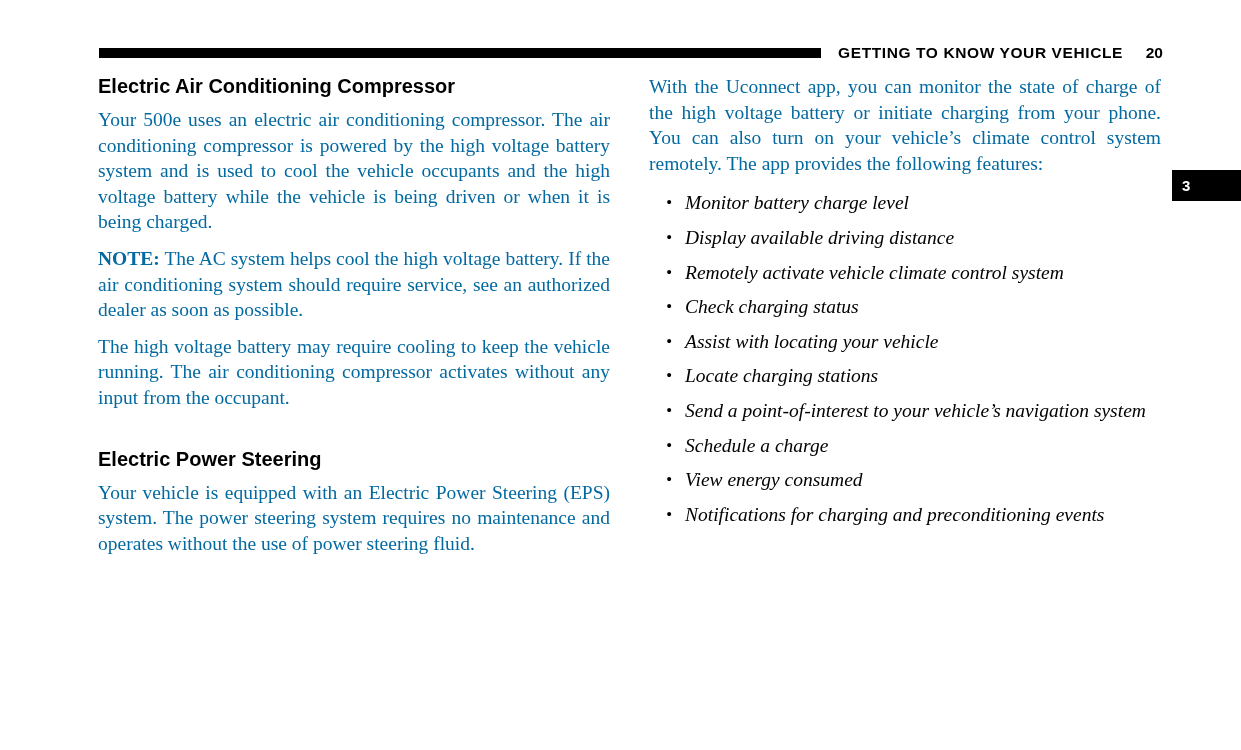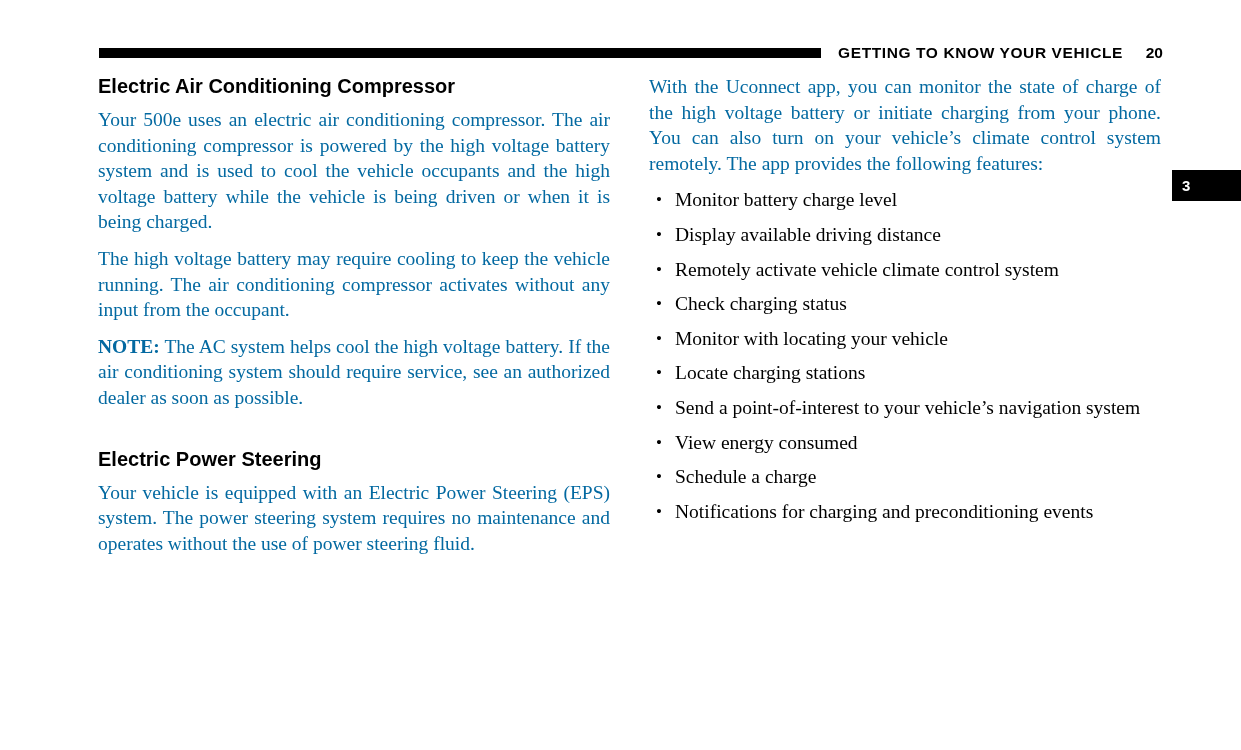--- a/index.html
+++ b/index.html
@@ -109,22 +109,23 @@
     text-justify: inter-word;
     color: #0369a1;
   }
   p.body.last { margin-bottom: 0; }
   p.body .note-label {
     font-weight: bold;
   }
 
   ul.feature-list {
     list-style: none;
-    margin: 4px;
+    margin: 14px;
     padding: 0;
+    font-style: italic;
   }
   ul.feature-list li {
     position: relative;
     padding-left: 22px;
     font-family: "Liberation Serif", serif;
     font-size: 19.5px;
     line-height: 25.6px;
     margin-bottom: 9px;
     text-align: justify;
     color: #000000;
@@ -151,36 +152,36 @@
     <div class="header-pagenum">20</div>
   </div>
 
   <div class="chapter-tab">
     <span>3</span>
   </div>
 
   <div class="col col-left">
     <h2 class="sec-head">Electric Air Conditioning Compressor</h2>
     <p class="body">Your 500e uses an electric air conditioning compressor. The air conditioning compressor is powered by the high voltage battery system and is used to cool the vehicle occupants and the high voltage battery while the vehicle is being driven or when it is being charged.</p>
+    <p class="body"><span class="note-label">NOTE:</span><span> The AC system helps cool the high voltage battery. If the air conditioning system should require service, see an authorized dealer as soon as possible.</span></p>
     <p class="body">The high voltage battery may require cooling to keep the vehicle running. The air conditioning compressor activates without any input from the occupant.</p>
-    <p class="body"><span class="note-label">NOTE:</span><span> The AC system helps cool the high voltage battery. If the air conditioning system should require service, see an authorized dealer as soon as possible.</span></p>
 
     <h2 class="sec-head spaced">Electric Power Steering</h2>
     <p class="body last">Your vehicle is equipped with an Electric Power Steering (EPS) system. The power steering system requires no maintenance and operates without the use of power steering fluid.</p>
   </div>
 
   <div class="col col-right">
     <p class="body">With the Uconnect app, you can monitor the state of charge of the high voltage battery or initiate charging from your phone. You can also turn on your vehicle’s climate control system remotely. The app provides the following features:</p>
     <ul class="feature-list">
       <li>Monitor battery charge level</li>
       <li>Display available driving distance</li>
       <li>Remotely activate vehicle climate control system</li>
       <li>Check charging status</li>
-      <li>Monitor with locating your vehicle</li>
+      <li>Assist with locating your vehicle</li>
       <li>Locate charging stations</li>
       <li class="wrap">Send a point-of-interest to your vehicle’s navigation system</li>
+      <li>Schedule a charge</li>
       <li>View energy consumed</li>
-      <li>Schedule a charge</li>
       <li>Notifications for charging and preconditioning events</li>
     </ul>
   </div>
 
 </div>
 
 </body></html>

